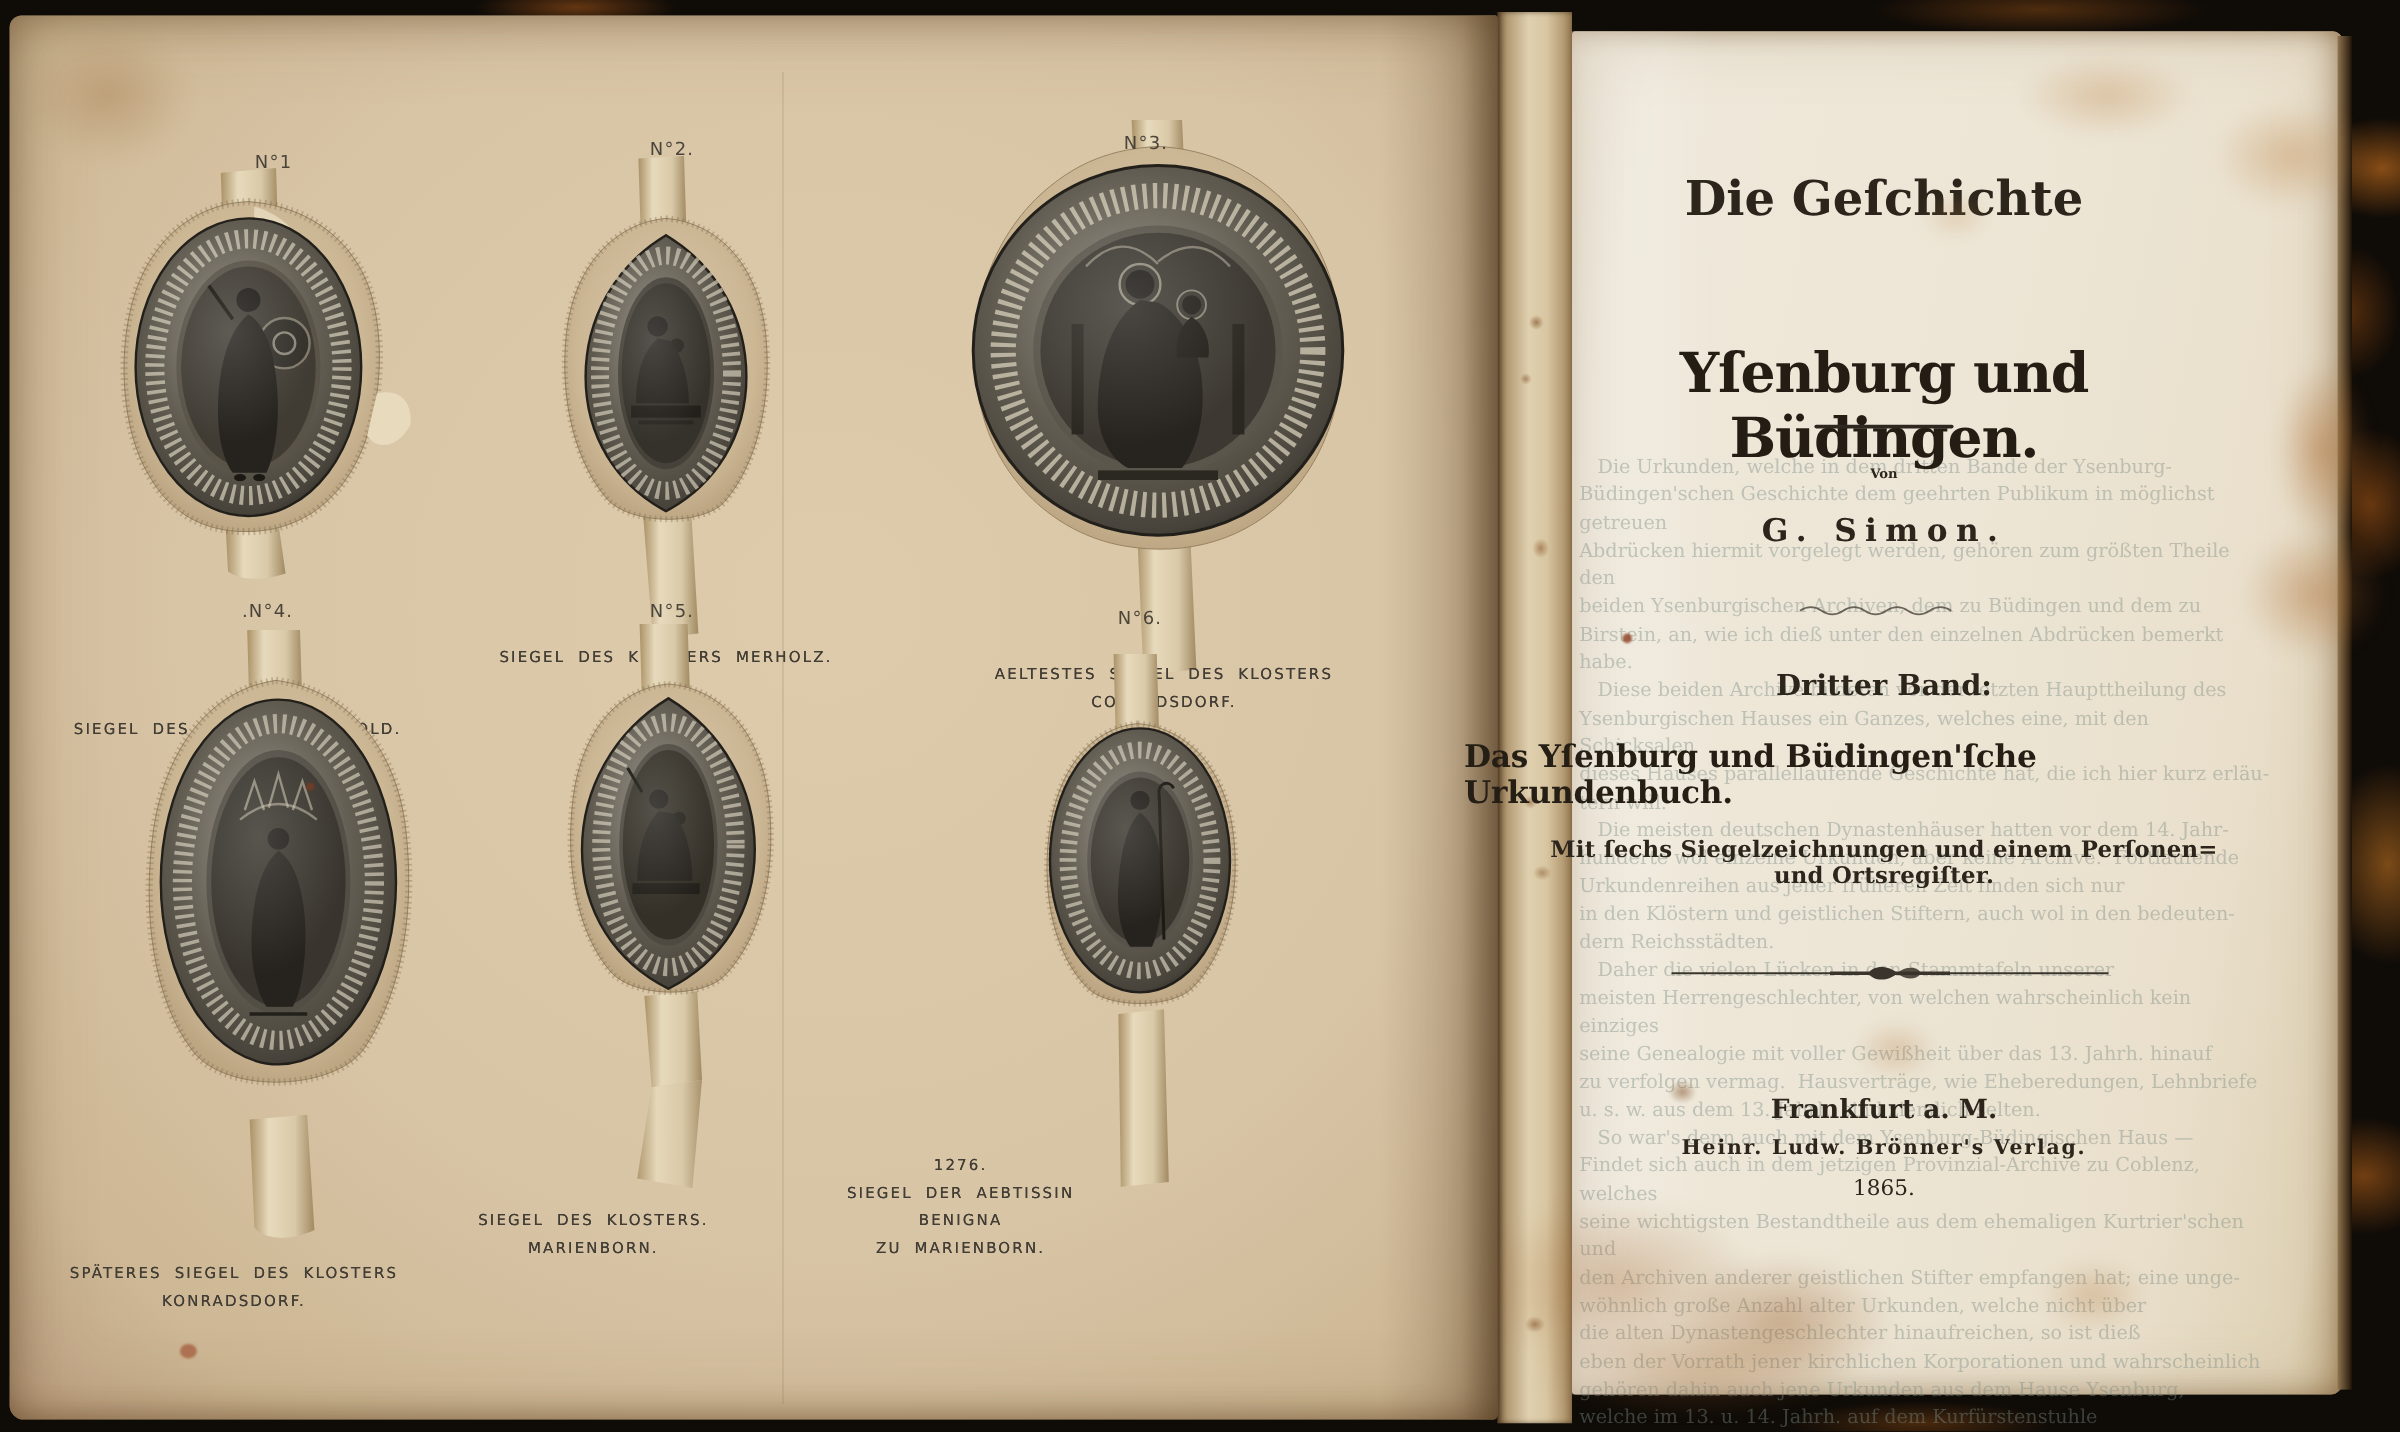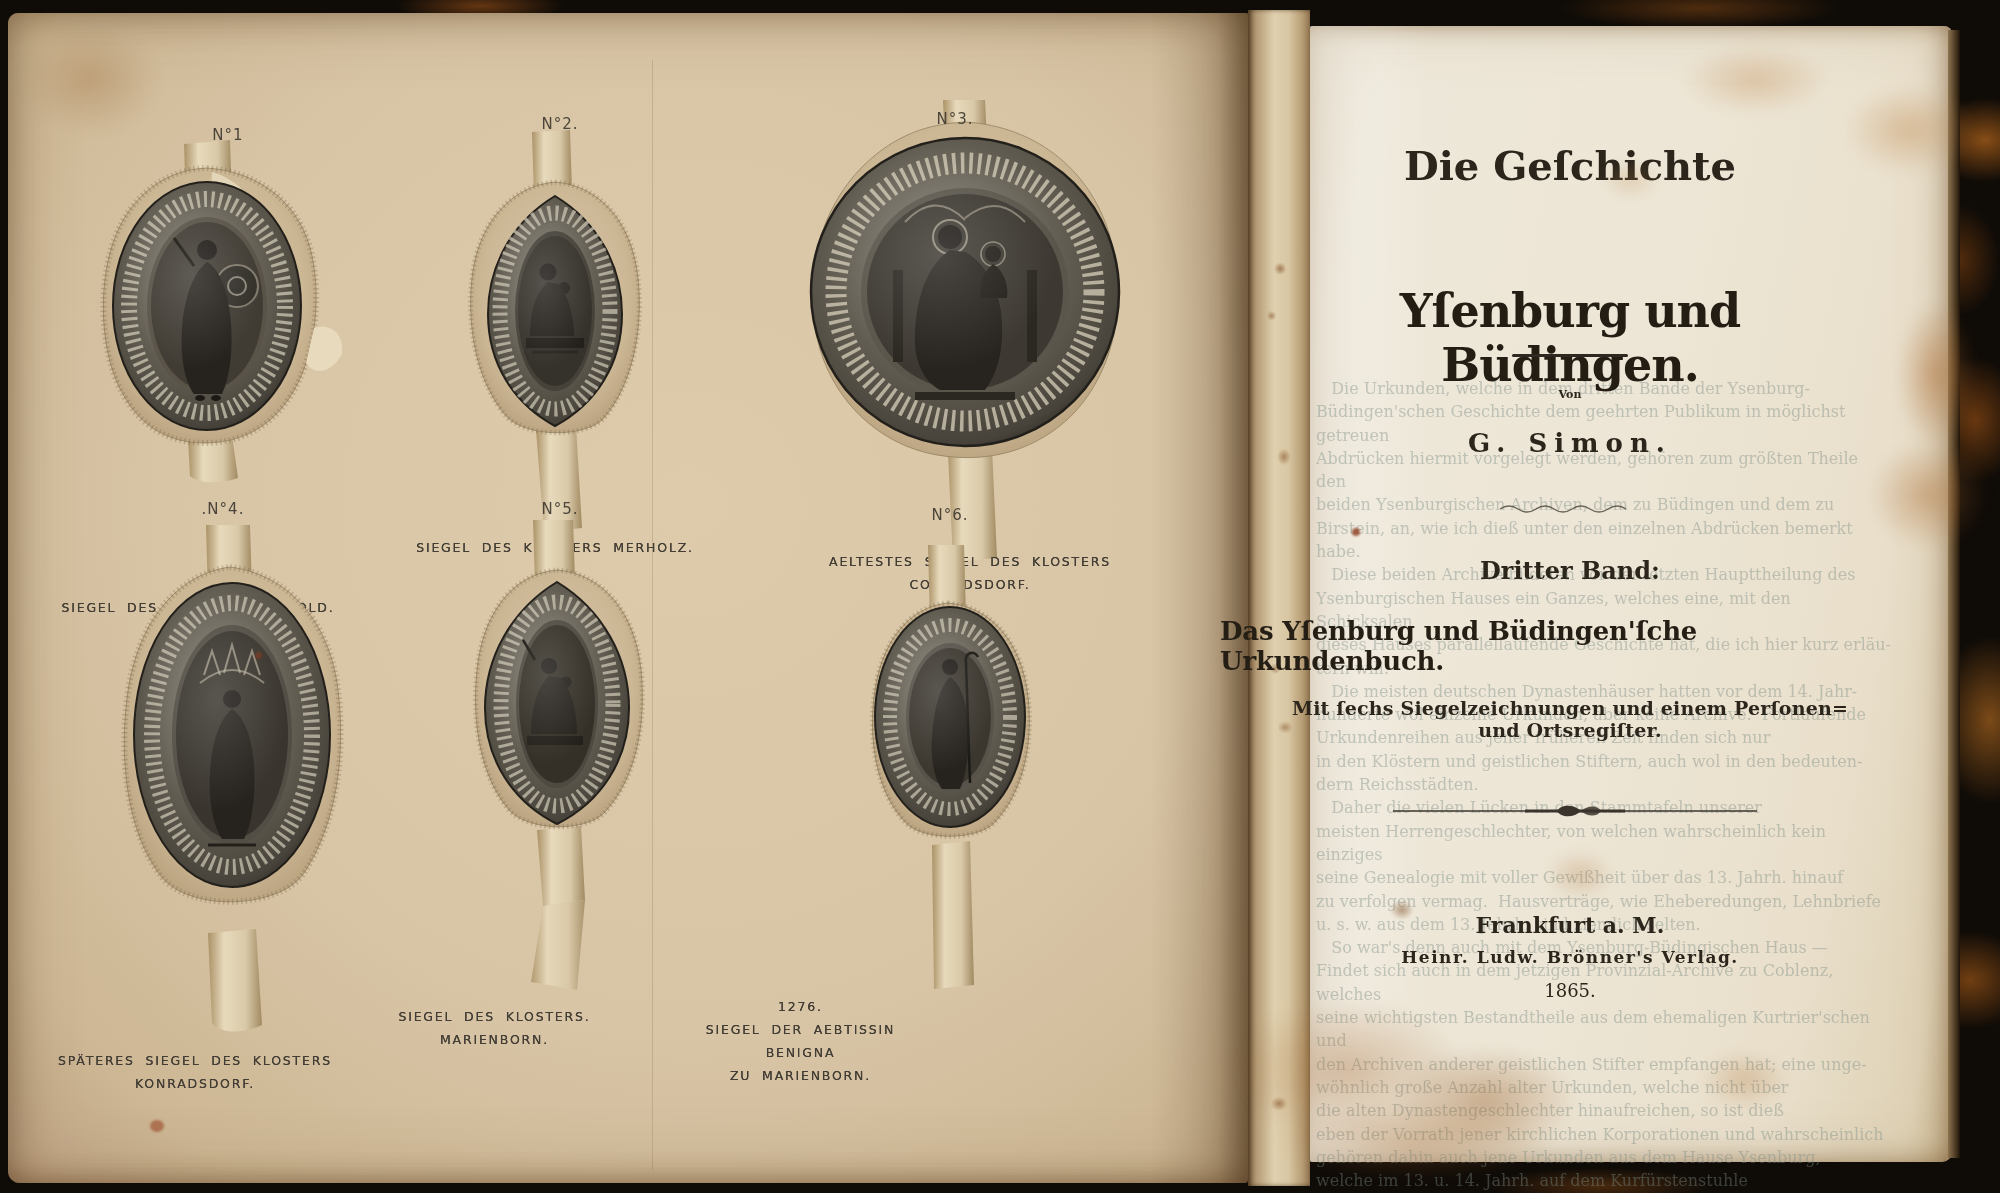--- a/index.html
+++ b/index.html
@@ -233,21 +233,21 @@
     <ellipse cx="122" cy="172" rx="60" ry="92" fill="none" stroke="#cfc8b6" stroke-width="14" stroke-dasharray="3 4.5" opacity=".72"></ellipse>
     <ellipse cx="122" cy="172" rx="44" ry="74" fill="#57524a"></ellipse>
     <ellipse cx="122" cy="172" rx="41" ry="69" fill="#3b372f"></ellipse>
     <circle cx="122" cy="122" r="8" fill="#1f1c18"></circle>
     <path d="M122,132 C112,142 106,162 104,192 C102,218 108,236 114,244 L132,244 C138,232 142,204 140,178 C138,152 131,138 122,132 Z" fill="#26231e"></path>
     <path d="M138,118 C136,108 146,104 150,112" stroke="#1c1a15" stroke-width="2.5" fill="none"></path>
     <line x1="138" y1="118" x2="142" y2="238" stroke="#1c1a15" stroke-width="2.5"></line>
     <ellipse cx="122" cy="172" rx="75" ry="110" fill="url(#gRim)"></ellipse>
   </svg>
   <div class="abs seal-no" style="left:895px;top:506px">N°6.</div>
-  <div class="abs caption" style="left:688px;top:995px;width:225px">
+  <div class="abs caption" style="left:688px;top:959px;width:225px">
     <div>1276.</div>
     <div>SIEGEL DER AEBTISSIN BENIGNA</div>
     <div>ZU MARIENBORN.</div>
   </div>
 
   <div class="abs ghost">   Die Urkunden, welche in dem dritten Bande der Ysenburg-
 Büdingen'schen Geschichte dem geehrten Publikum in möglichst getreuen
 Abdrücken hiermit vorgelegt werden, gehören zum größten Theile den
 beiden Ysenburgischen Archiven, dem zu Büdingen und dem zu
 Birstein, an, wie ich dieß unter den einzelnen Abdrücken bemerkt habe.

